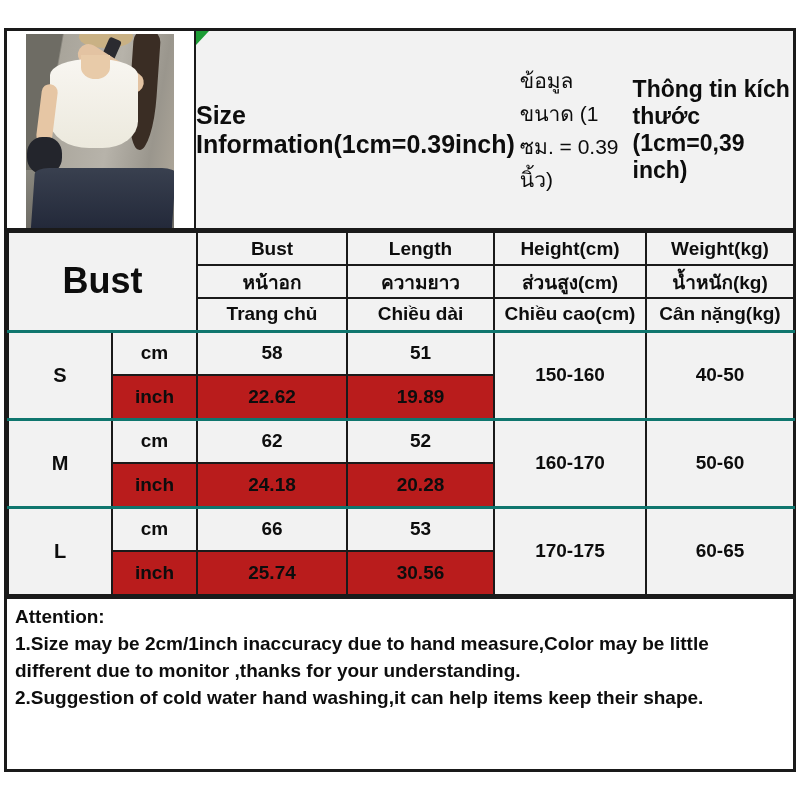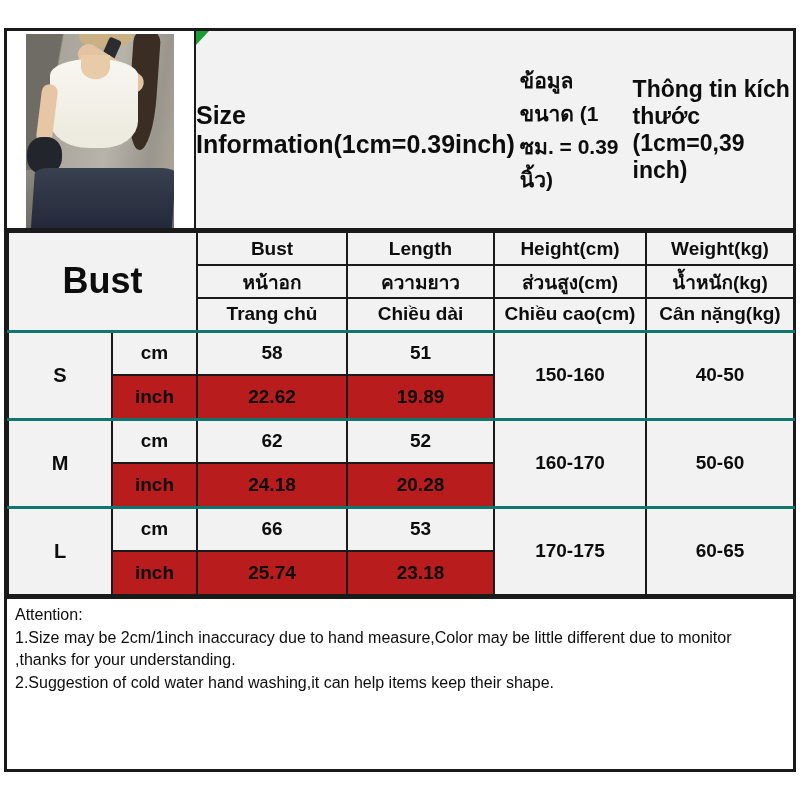--- a/index.html
+++ b/index.html
@@ -8,21 +8,21 @@
   .sheet { position:relative; width:800px; height:800px; background:#fff; }
   .frame { position:absolute; left:4px; top:28px; width:792px; height:744px;
            border:3px solid #1a1a1a; display:flex; flex-direction:column; background:#fff; }
 
   
   .top-row { display:flex; height:200px; border-bottom:3px solid #1a1a1a; }
   .photo-cell { width:189px; border-right:2px solid #1a1a1a; background:#fff; position:relative; }
   .title-cell { flex:1; background:#f2f2f2; position:relative;
                 display:flex; flex-direction:row; justify-content:center; align-items:center; gap:5px; }
   .title-en { font-size:25px; font-weight:bold; }
-  .title-th { font-size:21px; font-weight:bold; }
+  .title-th { font-size:21px; font-weight:normal; }
   .title-vi { font-size:23px; font-weight:bold; }
   .green-marker { position:absolute; left:0; top:0; width:0; height:0;
                   border-top:14px solid #1c9c35; border-right:13px solid transparent; }
 
   
   .photo { position:absolute; left:19px; top:3px; width:148px; height:194px; overflow:hidden; }
   .ph { position:absolute; }
   .ph-bg   { inset:0; background:linear-gradient(100deg,#6e6c64 0%,#6e6c64 20%,#a9a59b 21%,#b7b3aa 55%,#9a968d 80%,#b2aa9c 100%); }
   .ph-floor{ left:0; bottom:0; width:100%; height:30%; background:linear-gradient(#8a887f,#6f6d66); }
   .ph-hair { right:12%; top:-2%; width:18%; height:62%; background:#3a2d24;
@@ -50,21 +50,21 @@
   td.size-cell { background:#d9d9d9; font-size:36px; }
   tr.brow { height:44px; }
   td.size-letter { background:#d9d9d9; font-size:20px; }
   tr.cm-row td { background:#f2f2f2; }
   tr.inch-row td { background:#b91c1c; }
   td.range-cell { background:#f2f2f2;margin-top:40px; }
   tr.g-top td { border-top:3px solid #0f766e; }
 
   
   .attention { flex:1; background:#fff; border-top:3px solid #1a1a1a;
-               padding:5px 8px 0 8px; font-size:16px; line-height:1.42; }
+               padding:5px 8px 0 8px; font-size:19px; line-height:1.42;font-weight:bold; }
 </style>
 </head>
 <body>
 
 <div class="sheet">
   <div class="frame">
 
     <div class="top-row">
       <div class="photo-cell">
         <div class="photo">
@@ -151,21 +151,21 @@
           <td class="size-letter" rowspan="2">L</td>
           <td>cm</td>
           <td>66</td>
           <td>53</td>
           <td class="range-cell" rowspan="2">170-175</td>
           <td class="range-cell" rowspan="2">60-65</td>
         </tr>
         <tr class="brow inch-row">
           <td>inch</td>
           <td>25.74</td>
-          <td>23.18</td>
+          <td>30.56</td>
         </tr>
       </tbody>
     </table>
 
     <div class="attention">
       <div>Attention:</div>
       <div>1.Size may be 2cm/1inch inaccuracy due to hand measure,Color may be little different due to monitor ,thanks for your understanding.</div>
       <div>2.Suggestion of cold water hand washing,it can help items keep their shape.</div>
     </div>
 

